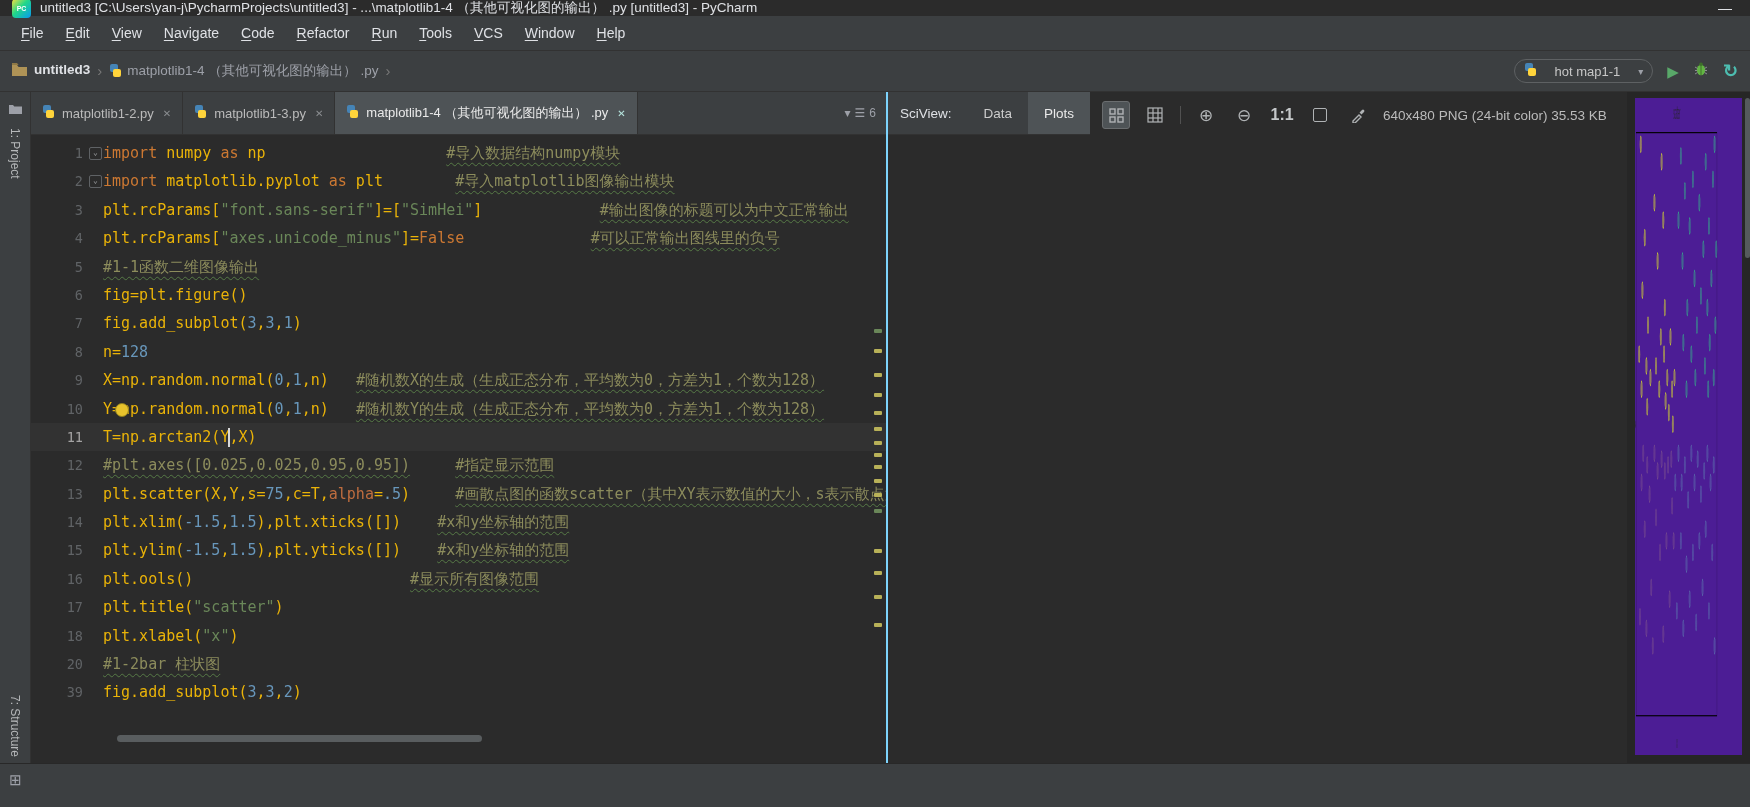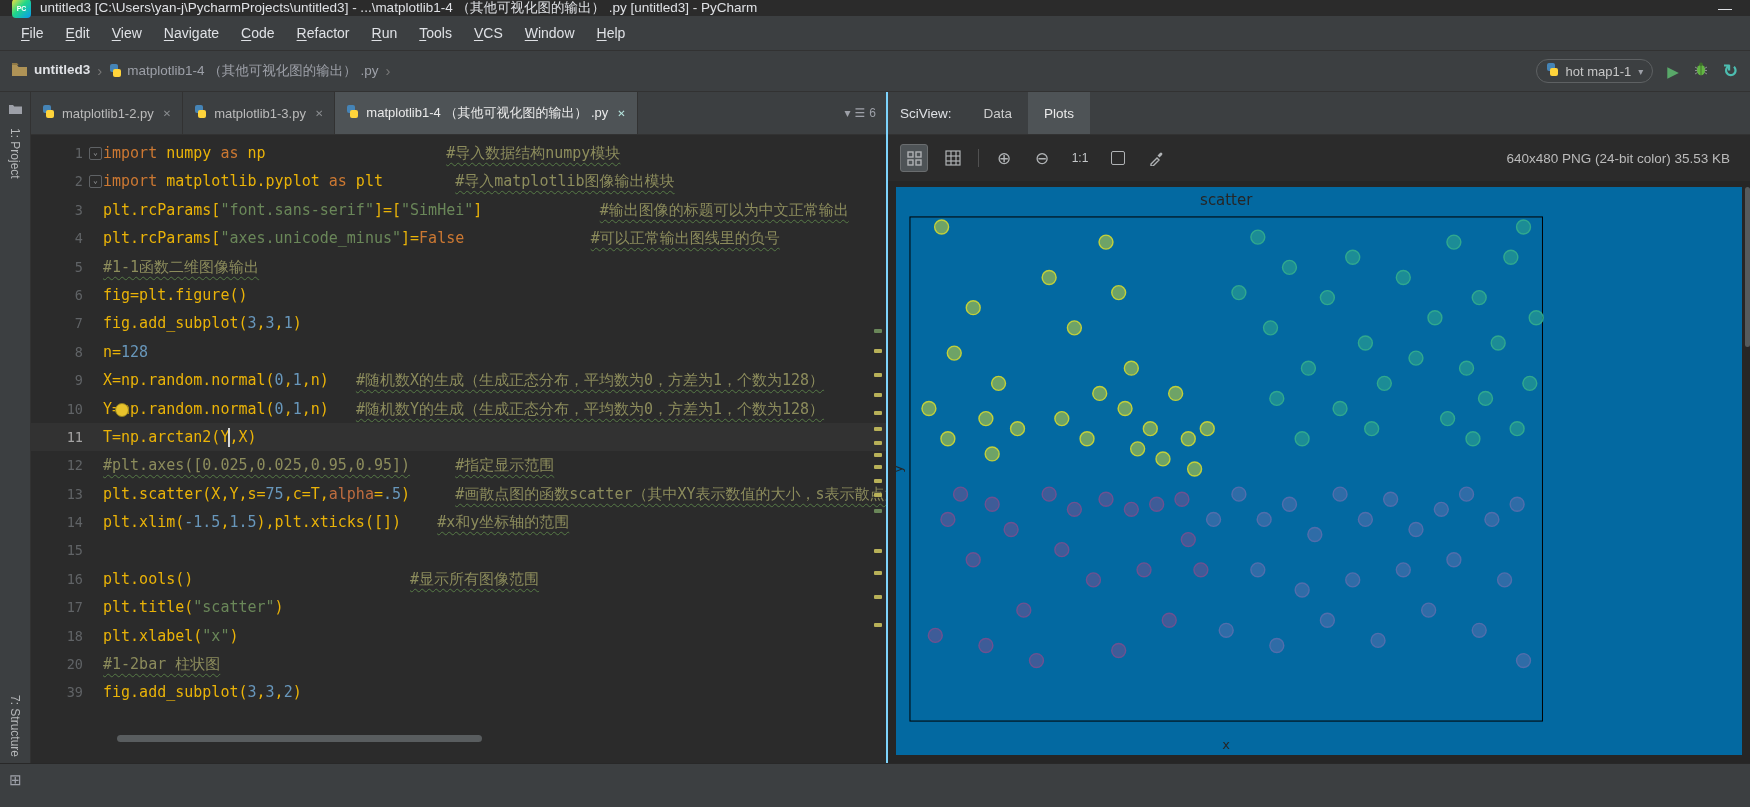--- a/index.html
+++ b/index.html
@@ -15,21 +15,21 @@
   
   .menubar{height:34px;background:#3c3f41;display:flex;align-items:center;padding-left:10px;border-bottom:1px solid #323232}
   .menu-item{padding:5px 11px;color:#dfe1e5;font-size:14px}
   .menu-item .mn{text-decoration:underline;text-underline-offset:2px}
   
   .navbar{height:40px;display:flex;align-items:center;padding:0 12px;border-bottom:1px solid #323232;gap:7px}
   .crumb{font-size:13.5px;color:#dfe1e5;display:flex;gap:7px}
   .crumb .dim{color:#9da0a8}
   .crumb-sep{color:#787878;font-size:15px}
   .nav-right{margin-left:auto;display:flex;align-items:center;gap:14px}
-  .runbox{display:flex;align-items:center;gap:7px;border:1px solid #5e6163;border-radius:12px;
+  .runbox{display:flex;align-items:center;gap:18px;border:1px solid #5e6163;border-radius:12px;
           padding:3px 9px;background:#3c3f41;color:#c7c7c7;font-size:13px}
   .runbox .arrow{color:#9da0a8;font-size:10px}
   .playbtn{color:#59a869;font-size:15px;line-height:15px}
   .rerunbtn{color:#4dbdb0;font-size:18px;line-height:18px;font-weight:bold}
   
   .main{display:flex;height:671px}
   .stripe{width:30px;background:#3c3f41;border-right:1px solid #323232;display:flex;flex-direction:column;
           align-items:center;padding:8px 0 6px 0;gap:10px}
   .vtext{writing-mode:vertical-rl;color:#b6b8ba;font-size:12px;white-space:nowrap}
   .stripe .spacer{flex:1}
@@ -53,35 +53,35 @@
   .com{color:#8c8c5c;text-decoration:underline wavy #567a46 1px;text-underline-offset:4px}
   .caret{display:inline-block;width:2px;height:19px;background:#d8d8d8;vertical-align:middle;margin:0 -1px}
   .fold{position:absolute;left:58px;top:8px;width:11px;height:11px;border:1px solid #5f6265;border-radius:2px;
         color:#9da0a2;font-size:8px;line-height:9px;text-align:center}
   .bulb{position:absolute;left:84px;top:8px;width:12px;height:12px;border-radius:50%;
         background:#e8c32c;border:1px solid #90801f}
   .hscroll{position:absolute;left:86px;top:600px;width:365px;height:7px;border-radius:4px;background:#595d5f}
   .estripe{position:absolute;right:2px;top:0;width:12px;bottom:0}
   .emark{position:absolute;left:2px;width:8px;height:4px;border-radius:1px}
   
-  .sciview{flex:1;display:flex;flex-direction:column;background:#2b2b2b;min-width:0}
+  .sciview{flex:1;display:flex;flex-direction:row;background:#2b2b2b;min-width:0}
   .svhead{height:42px;background:#3c3f41;border-bottom:1px solid #323232;display:flex;align-items:stretch;padding-left:12px}
   .svlabel{align-self:center;color:#dfe1e5;font-size:13.5px;margin-right:16px}
   .svtab{display:flex;align-items:center;padding:0 16px;font-size:13.5px;color:#cccccc}
   .svtab.active{background:#4e5356;color:#eaeaea}
   .svtools{height:46px;display:flex;align-items:center;padding:0 12px;gap:12px;background:#2b2b2b}
   .toolbtn{width:26px;height:26px;display:flex;align-items:center;justify-content:center;color:#b0b3b5}
   .toolbtn.sel{background:#4e5356;border:1px solid #6a6d6f;border-radius:3px}
   .tglyph{font-size:17px;line-height:17px}
-  .ratio{font-size:12px;font-weight:normal;color:#c5c8ca}
+  .ratio{font-size:16px;font-weight:bold;color:#c5c8ca}
   .sqricon{width:12px;height:12px;border:1.5px solid #b0b3b5;border-radius:2px}
   .tsep{width:1px;height:18px;background:#515151}
   .svinfo{margin-left:auto;color:#bbbbbb;font-size:13.5px;padding-right:8px}
   .imgarea{position:relative;flex:1;background:#262626;padding:6px 8px 8px 8px}
-  .plotwhite{position:relative;width:100%;height:100%;background:#0369a1;overflow:hidden}
+  .plotwhite{position:relative;width:100%;height:100%;background:#4c1d95;overflow:hidden}
   .plotwhite svg{display:block;width:100%;height:100%}
   .vscroll{position:absolute;right:0;top:6px;width:5px;height:160px;background:#555a5c;border-radius:3px}
   
   .bottombar{height:32px;background:#3c3f41;border-top:1px solid #282828;display:flex;align-items:center;padding:0 9px}
   .bb-icon{color:#9da0a8;font-size:15px}
 </style>
 </head>
 <body>
 
 <div class="titlebar">
@@ -203,21 +203,21 @@
           <div class="cl"><span class="ln">5</span><span class="ct"><span class="com">#1-1函数二维图像输出</span></span></div>
           <div class="cl"><span class="ln">6</span><span class="ct"><span class="t">fig=plt.figure()</span></span></div>
           <div class="cl"><span class="ln">7</span><span class="ct"><span class="t">fig.add_subplot(</span><span class="num">3</span><span class="t">,</span><span class="num">3</span><span class="t">,</span><span class="num">1</span><span class="t">)</span></span></div>
           <div class="cl"><span class="ln">8</span><span class="ct"><span class="t">n=</span><span class="num">128</span></span></div>
           <div class="cl"><span class="ln">9</span><span class="ct"><span class="t">X=np.random.normal(</span><span class="num">0</span><span class="t">,</span><span class="num">1</span><span class="t">,n)   </span><span class="com">#随机数X的生成（生成正态分布，平均数为0，方差为1，个数为128）</span></span></div>
           <div class="cl"><span class="ln">10</span><span class="ct"><span class="t">Y=np.random.normal(</span><span class="num">0</span><span class="t">,</span><span class="num">1</span><span class="t">,n)   </span><span class="com">#随机数Y的生成（生成正态分布，平均数为0，方差为1，个数为128）</span></span><span class="bulb"></span></div>
           <div class="cl active"><span class="ln">11</span><span class="ct"><span class="t">T=np.arctan2(Y</span><span class="caret"></span><span class="t">,X)</span></span></div>
           <div class="cl"><span class="ln">12</span><span class="ct"><span class="com">#plt.axes([0.025,0.025,0.95,0.95])</span><span class="t">     </span><span class="com">#指定显示范围</span></span></div>
           <div class="cl"><span class="ln">13</span><span class="ct"><span class="t">plt.scatter(X,Y,s=</span><span class="num">75</span><span class="t">,c=T,</span><span class="arg">alpha</span><span class="t">=</span><span class="num">.5</span><span class="t">)     </span><span class="com">#画散点图的函数scatter（其中XY表示数值的大小，s表示散点大小）</span></span></div>
           <div class="cl"><span class="ln">14</span><span class="ct"><span class="t">plt.xlim(</span><span class="num">-1.5</span><span class="t">,</span><span class="num">1.5</span><span class="t">),plt.xticks([])    </span><span class="com">#x和y坐标轴的范围</span></span></div>
-          <div class="cl"><span class="ln">15</span></div>
+          <div class="cl"><span class="ln">15</span><span class="ct"><span class="t">plt.ylim(</span><span class="num">-1.5</span><span class="t">,</span><span class="num">1.5</span><span class="t">),plt.yticks([])    </span><span class="com">#x和y坐标轴的范围</span></span></div>
           <div class="cl"><span class="ln">16</span><span class="ct"><span class="t">plt.ools()                        </span><span class="com">#显示所有图像范围</span></span></div>
           <div class="cl"><span class="ln">17</span><span class="ct"><span class="t">plt.title(</span><span class="str">"scatter"</span><span class="t">)</span></span></div>
           <div class="cl"><span class="ln">18</span><span class="ct"><span class="t">plt.xlabel(</span><span class="str">"x"</span><span class="t">)</span></span></div>
           <div class="cl"><span class="ln">20</span><span class="ct"><span class="com">#1-2bar 柱状图</span></span></div>
           <div class="cl"><span class="ln">39</span><span class="ct"><span class="t">fig.add_subplot(</span><span class="num">3</span><span class="t">,</span><span class="num">3</span><span class="t">,</span><span class="num">2</span><span class="t">)</span></span></div>
         </div>
       <div class="hscroll"></div>
       <div class="estripe" id="estripe">
           <div class="emark" style="top: 194px; background: rgb(106, 135, 89);"></div>
           <div class="emark" style="top: 214px; background: rgb(184, 177, 88);"></div>

